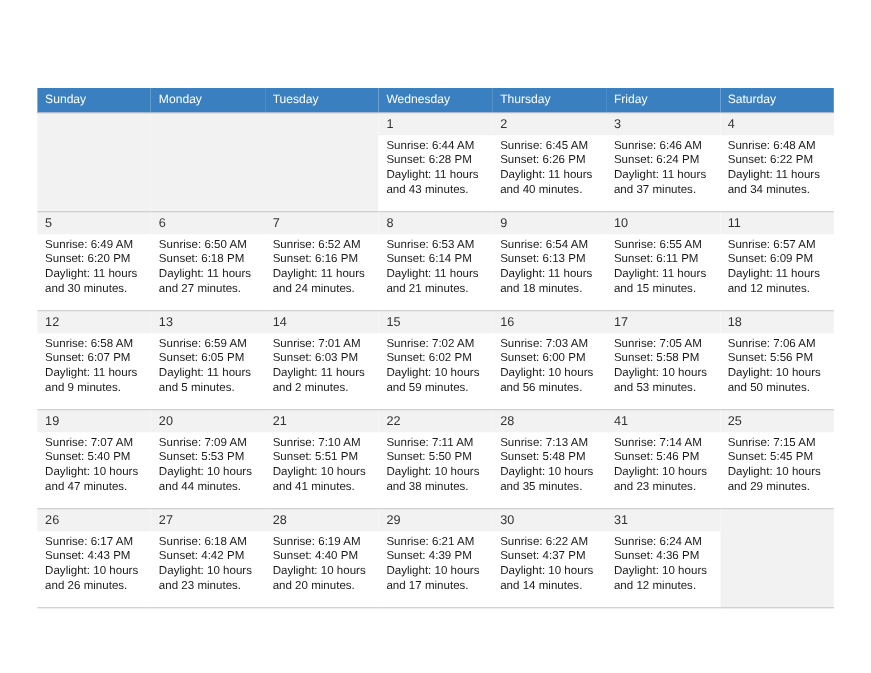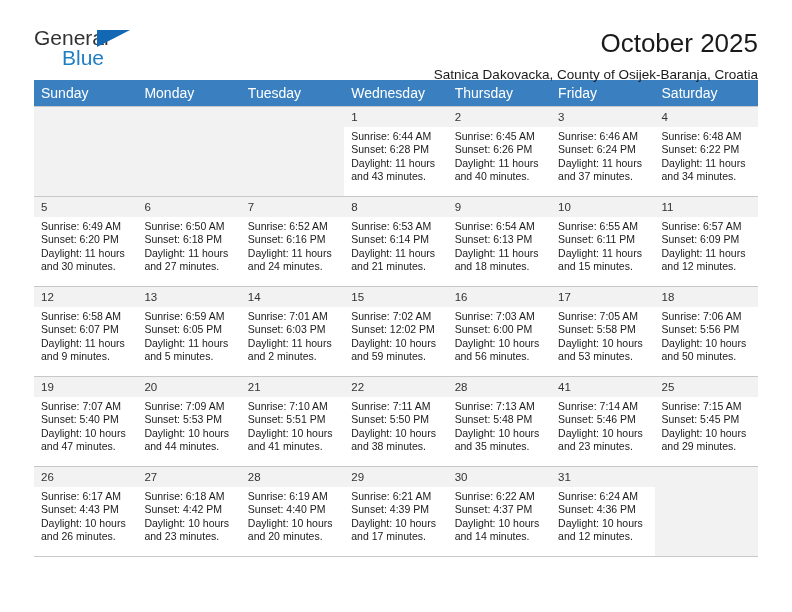--- a/index.html
+++ b/index.html
@@ -85,21 +85,21 @@
   
   .calendar {
     width: 724px;
     border-collapse: collapse;
     table-layout: fixed;
     margin-top: 8px;
   }
   .calendar th {
     background: #3a80c1;
     color: #ffffff;
-    font-size: 14px;
+    font-size: 11px;
     font-weight: normal;
     text-align: left;
     padding: 5px 0 5px 7px;
     height: 19px;
     box-sizing: border-box;
     border: none;
   }
   .calendar td {
     vertical-align: top;
     height: 89px;
@@ -136,30 +136,21 @@
     white-space: normal;
   }
 </style>
 </head>
 <body>
 
 <div class="page">
 
   <div class="header">
 
-    <div class="brand">
-      <span class="brand-general">General</span>
-      <span class="brand-flag"></span>
-      <span class="brand-blue">Blue</span>
-    </div>
-
-    <div class="title-block">
-      <h1 class="month-title">October 2025</h1>
-      <p class="subtitle">Satnica Dakovacka, County of Osijek-Baranja, Croatia</p>
-    </div>
+
 
   </div>
 
   <table class="calendar">
     <thead>
       <tr>
         <th>Sunday</th>
         <th>Monday</th>
         <th>Tuesday</th>
         <th>Wednesday</th>
@@ -335,21 +326,21 @@
                 <div class="daylight">Daylight: 11 hours</div>
                 <div class="daylight">and 2 minutes.</div>
               </div>
             </div>
           </td>
           <td>
             <div class="cell-inner">
               <span class="daynum">15</span>
               <div class="cell-body">
                 <div>Sunrise: 7:02 AM</div>
-                <div>Sunset: 12:02 PM</div>
+                <div>Sunset: 6:02 PM</div>
                 <div class="daylight">Daylight: 10 hours</div>
                 <div class="daylight">and 59 minutes.</div>
               </div>
             </div>
           </td>
           <td>
             <div class="cell-inner">
               <span class="daynum">16</span>
               <div class="cell-body">
                 <div>Sunrise: 7:03 AM</div>

